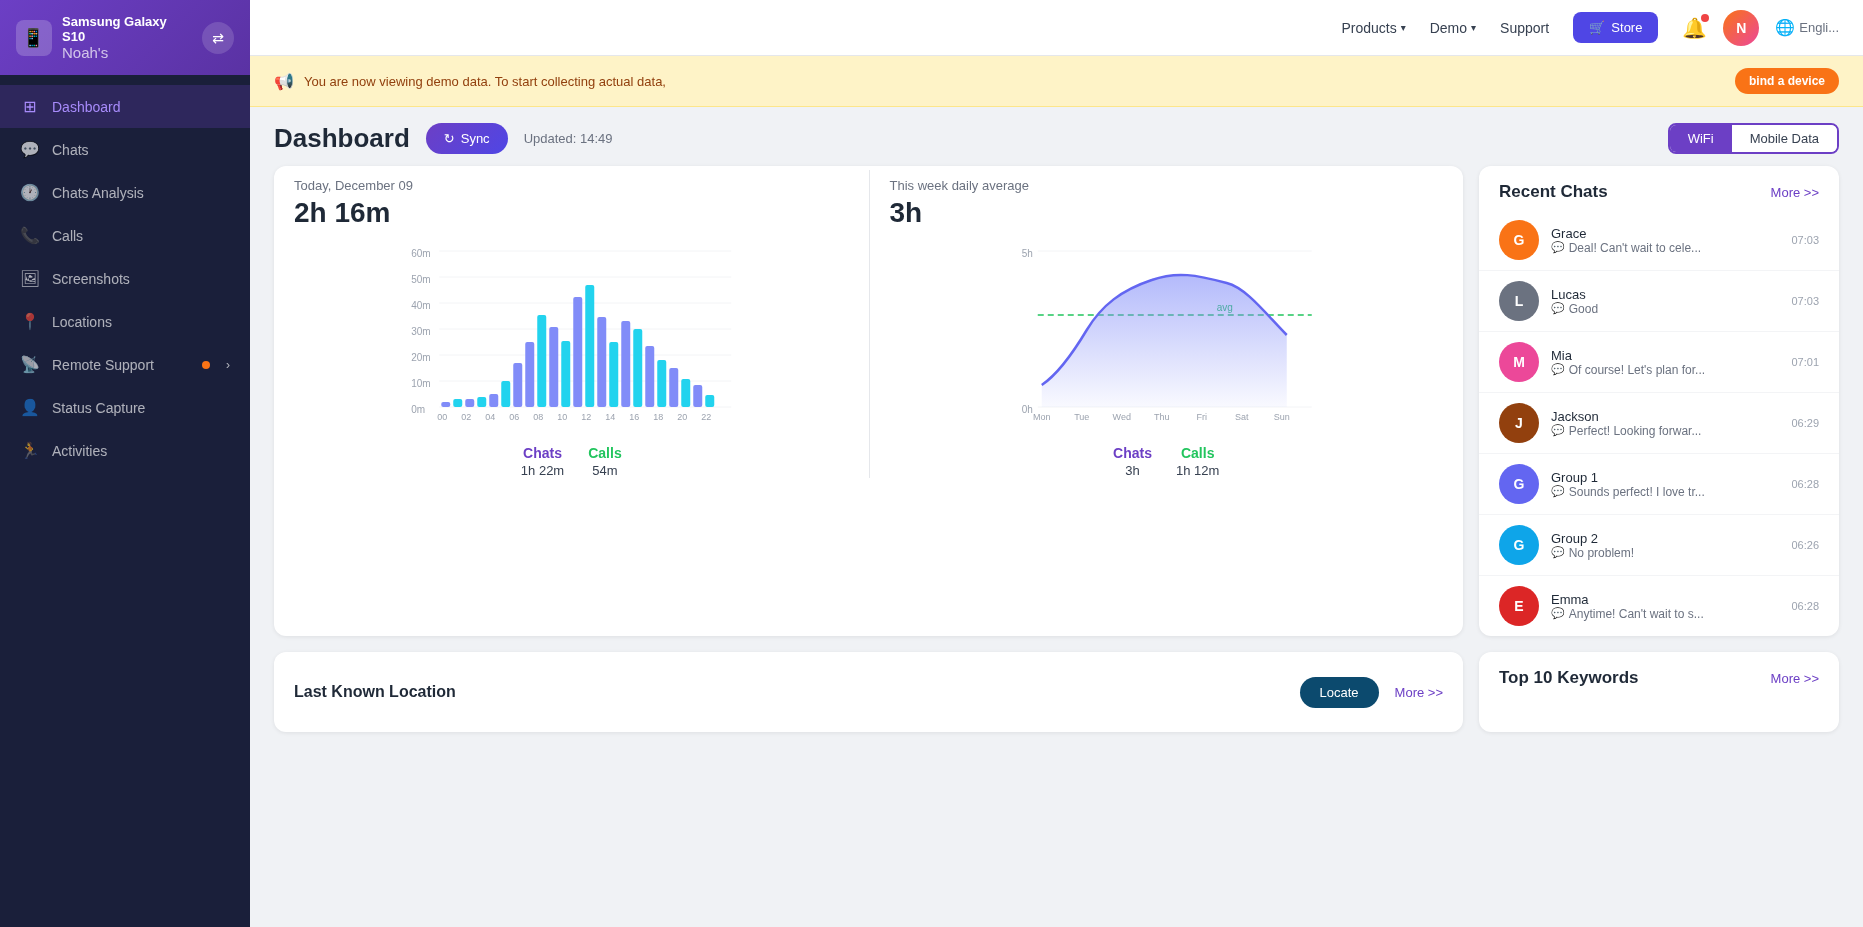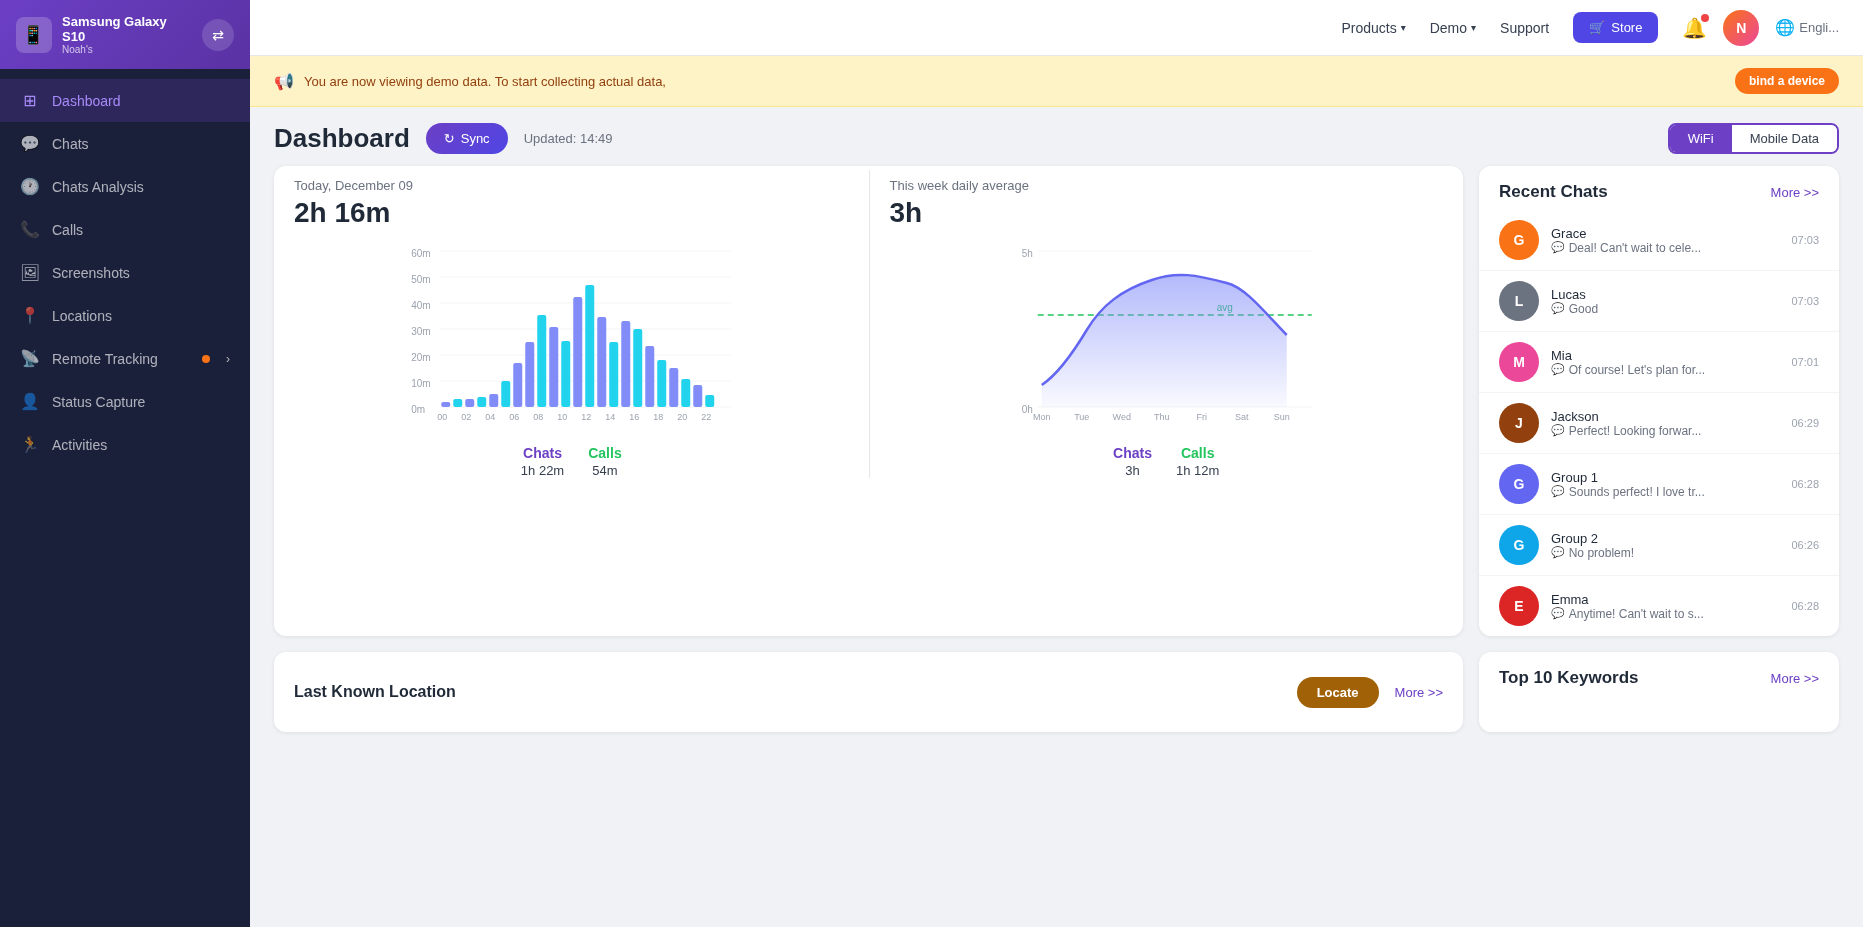--- a/index.html
+++ b/index.html
@@ -4,21 +4,21 @@
   <style>
     * { margin: 0; padding: 0; box-sizing: border-box; }
     body { font-family: -apple-system, BlinkMacSystemFont, 'Segoe UI', sans-serif; background: #f0f2f5; display: flex; height: 927px; overflow: hidden; }
 
     
     .sidebar { width: 250px; background: #1a1f3a; display: flex; flex-direction: column; flex-shrink: 0; }
     .sidebar-header { background: linear-gradient(135deg, #6c3fc5, #5a32a3); padding: 14px 16px; display: flex; align-items: center; gap: 10px; }
     .sidebar-device-icon { width: 36px; height: 36px; background: rgba(255,255,255,0.2); border-radius: 8px; display: flex; align-items: center; justify-content: center; color: white; font-size: 18px; }
     .sidebar-device-info { flex: 1; }
     .sidebar-device-name { color: white; font-size: 13px; font-weight: 600; }
-    .sidebar-device-user { color: rgba(255,255,255,0.7); font-size: 10px; }
+    .sidebar-device-user { color: rgba(255,255,255,0.7); font-size: 15px; }
     .sidebar-switch-icon { width: 32px; height: 32px; background: rgba(255,255,255,0.15); border-radius: 50%; display: flex; align-items: center; justify-content: center; color: white; font-size: 14px; cursor: pointer; }
     .sidebar-nav { padding: 10px 0; flex: 1; }
     .sidebar-item { display: flex; align-items: center; gap: 12px; padding: 12px 20px; color: rgba(255,255,255,0.65); font-size: 14px; cursor: pointer; position: relative; }
     .sidebar-item.active { background: rgba(108, 63, 197, 0.25); color: #a78bfa; }
     .sidebar-item .icon { font-size: 16px; width: 20px; text-align: center; }
     .sidebar-item .badge { width: 8px; height: 8px; background: #f97316; border-radius: 50%; position: absolute; right: 40px; top: 50%; transform: translateY(-50%); }
     .sidebar-item .chevron { margin-left: auto; font-size: 12px; }
 
     
     .main { flex: 1; display: flex; flex-direction: column; overflow: hidden; }
@@ -87,21 +87,21 @@
     .chat-avatar { width: 40px; height: 40px; border-radius: 50%; overflow: hidden; flex-shrink: 0; display: flex; align-items: center; justify-content: center; font-size: 14px; font-weight: 600; color: white; }
     .chat-info { flex: 1; min-width: 0; }
     .chat-name { font-size: 13px; font-weight: 400; color: #1f2937; }
     .chat-preview { font-size: 12px; color: #6b7280; display: flex; align-items: center; gap: 4px; white-space: nowrap; overflow: hidden; text-overflow: ellipsis; }
     .chat-time { font-size: 11px; color: #9ca3af; flex-shrink: 0; text-align: right; }
 
     
     .bottom-row { display: grid; grid-template-columns: 1fr 360px; gap: 16px; padding: 0 24px 16px; }
     .location-card { padding: 12px 20px; display: flex; align-items: center; justify-content: space-between; }
     .location-title { font-size: 16px; font-weight: 700; color: #1f2937; }
-    .locate-btn { background: #a16207; color: white; border: none; padding: 8px 20px; border-radius: 20px; font-size: 13px; cursor: pointer; font-weight: 700; }
+    .locate-btn { background: #0c4a6e; color: white; border: none; padding: 8px 20px; border-radius: 20px; font-size: 13px; cursor: pointer; font-weight: 400; }
     .keywords-card { min-height: 80px; }
   </style>
 </head>
 <body>
 
 <div class="sidebar">
   <div class="sidebar-header">
     <div class="sidebar-device-icon">📱</div>
     <div class="sidebar-device-info">
       <div class="sidebar-device-name">Samsung Galaxy S10</div>
@@ -129,21 +129,21 @@
     <div class="sidebar-item">
       <span class="icon">🖼</span>
       <span>Screenshots</span>
     </div>
     <div class="sidebar-item">
       <span class="icon">📍</span>
       <span>Locations</span>
     </div>
     <div class="sidebar-item">
       <span class="icon">📡</span>
-      <span>Remote Tracking</span>
+      <span>Remote Support</span>
       <span class="badge"></span>
       <span class="chevron">›</span>
     </div>
     <div class="sidebar-item">
       <span class="icon">👤</span>
       <span>Status Capture</span>
     </div>
     <div class="sidebar-item">
       <span class="icon">🏃</span>
       <span>Activities</span>

